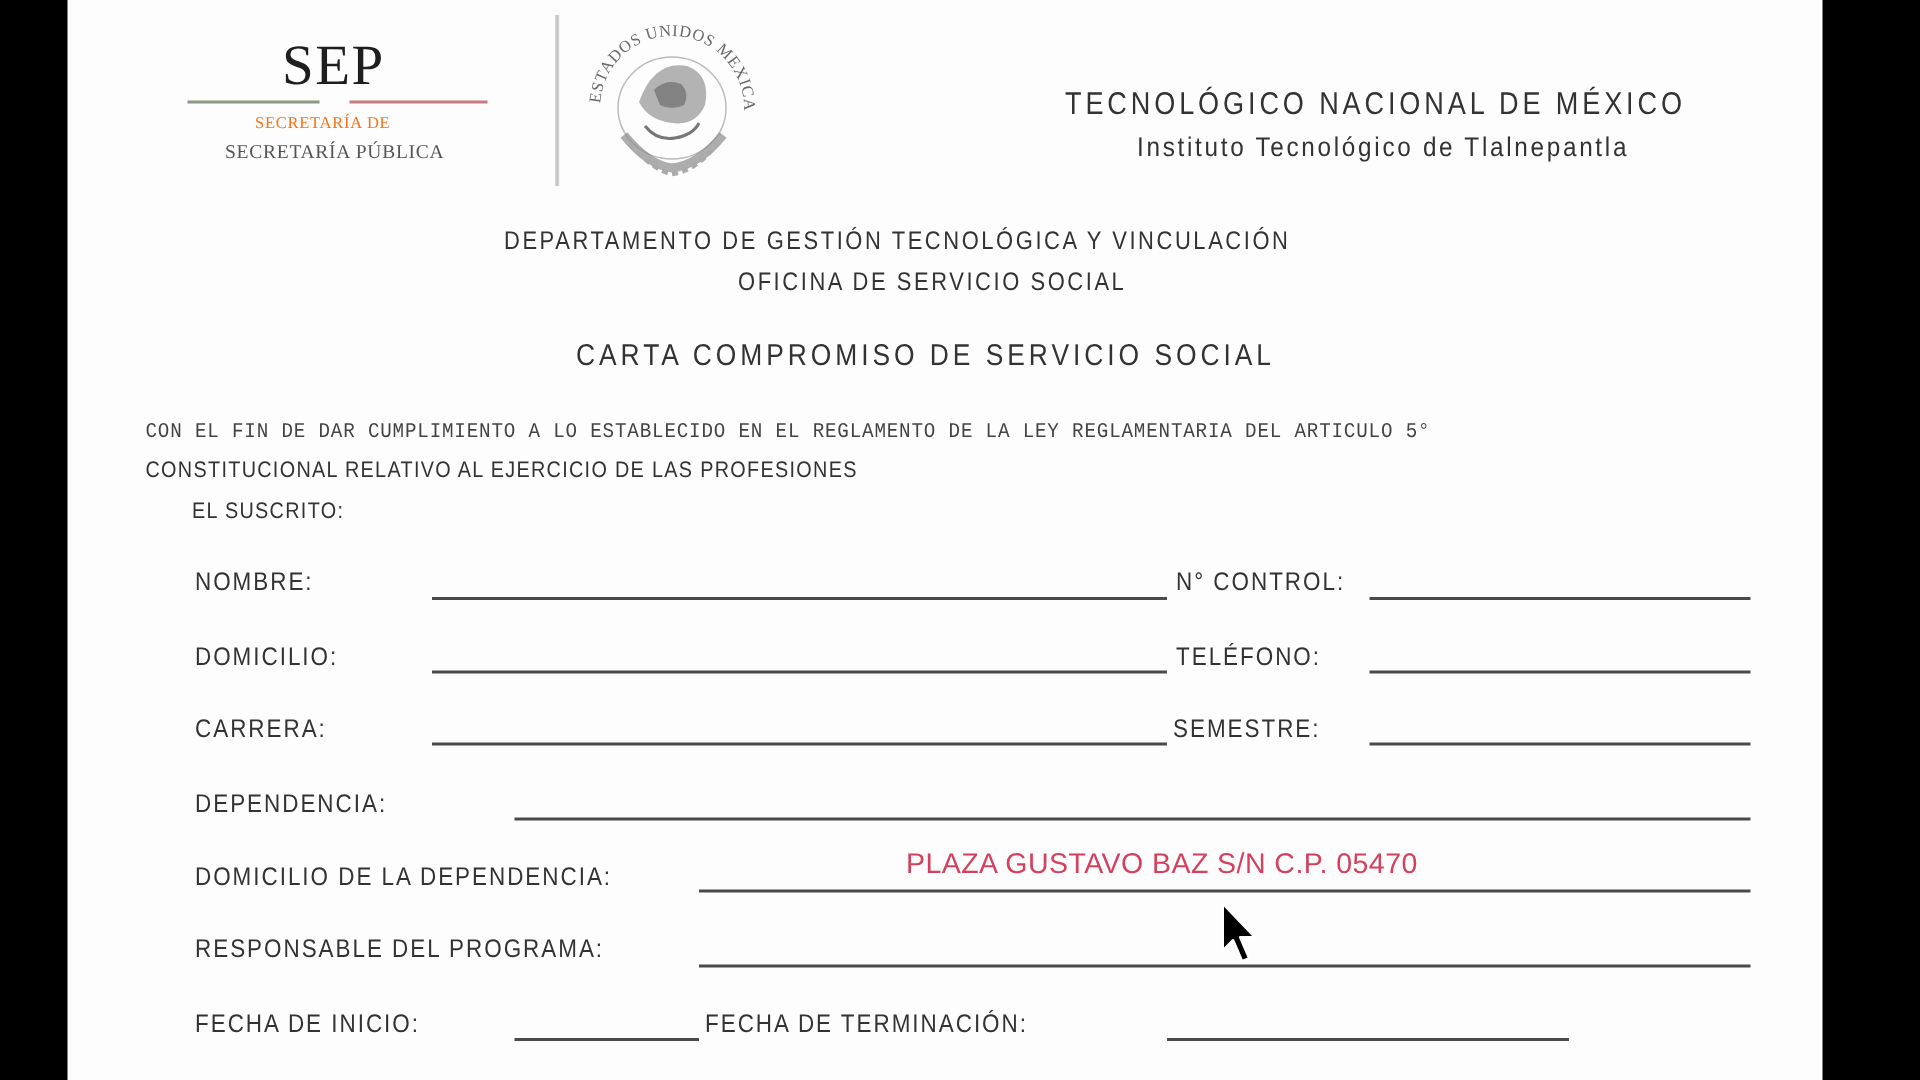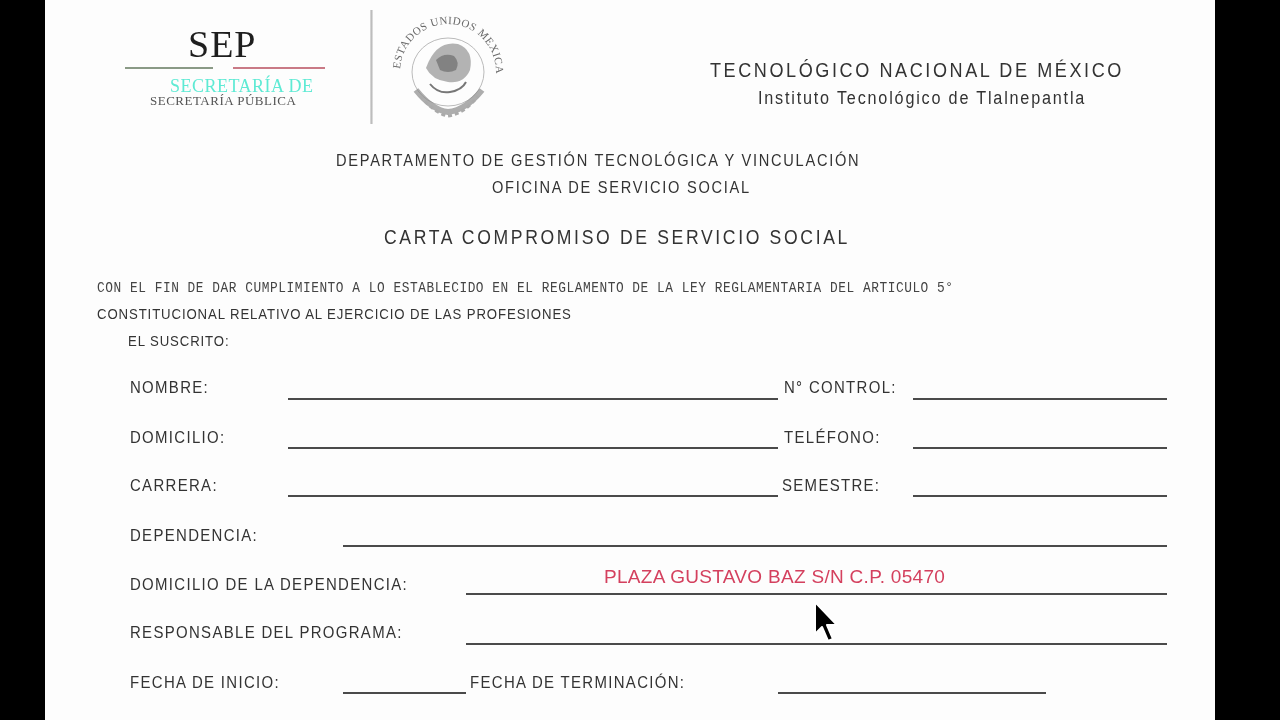--- a/index.html
+++ b/index.html
@@ -12,21 +12,21 @@
     .page {
       position: absolute; left: 45px; top: 0; width: 1170px; height: 720px;
       background: #fdfdfd;
     }
     .abs { position: absolute; white-space: nowrap; }
 
     
     .sep-title { left: 188px; top: 22px; font-family: "Liberation Serif", serif; font-size: 38px; color: #1e1e1e; letter-spacing: 1px; }
     .sep-line-green { left: 125px; top: 67px; width: 88px; height: 2px; background: #8a9a86; }
     .sep-line-red { left: 233px; top: 67px; width: 92px; height: 2px; background: #c97a86; }
-    .sep-sub1 { left: 170px; top: 76px; font-family: "Liberation Serif", serif; font-size: 18px; color: #5eead4; letter-spacing: 0.5px; }
+    .sep-sub1 { left: 170px; top: 76px; font-family: "Liberation Serif", serif; font-size: 11px; color: #f97316; letter-spacing: 0.5px; }
     .sep-sub2 { left: 150px; top: 93px; font-family: "Liberation Serif", serif; font-size: 13px; color: #555; letter-spacing: 0.5px; }
     .divider { left: 370px; top: 10px; width: 3px; height: 114px; background: linear-gradient(to right, #e0e0e0, #bdbdbd, #e8e8e8); }
     .seal { left: 386px; top: 10px; width: 124px; height: 114px; }
 
     
     .tnm { left: 710px; top: 58px; font-size: 21px; letter-spacing: 3px; color: #333; transform: scaleX(0.86); transform-origin: left top; }
     .itt { left: 758px; top: 88px; font-size: 18px; letter-spacing: 2px; color: #333; transform: scaleX(0.9); transform-origin: left top; }
 
     .dept { left: 336px; top: 151px; font-size: 17px; letter-spacing: 2px; color: #333; transform: scaleX(0.86); transform-origin: left top; }
     .ofi { left: 492px; top: 178px; font-size: 17px; letter-spacing: 2px; color: #333; transform: scaleX(0.86); transform-origin: left top; }

